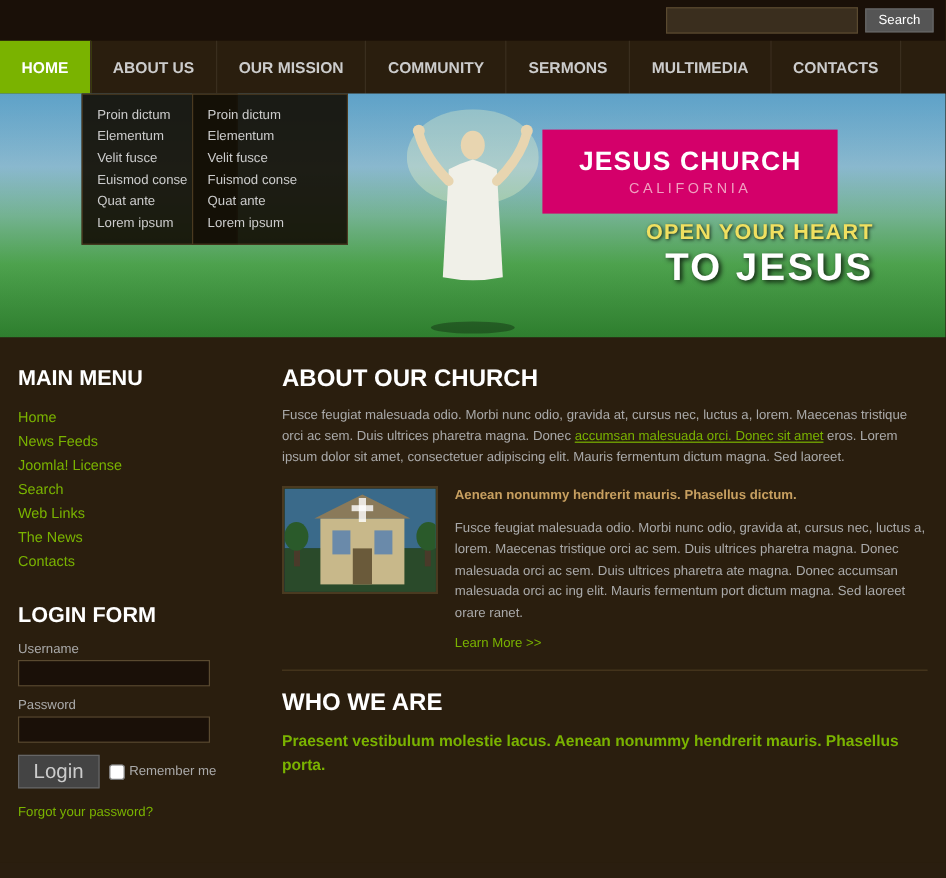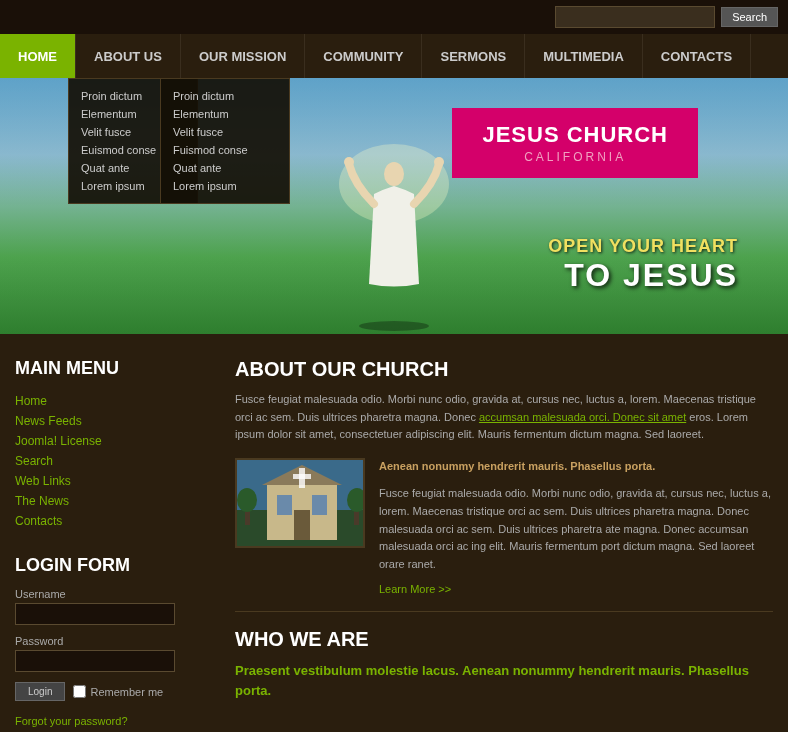--- a/index.html
+++ b/index.html
@@ -59,21 +59,21 @@
       border-right: 1px solid #3a2e1e;
     }
     .nav-item.active {
       background: #7ab300;
       color: #fff;
     }
 
     
     .hero-section {
       position: relative;
-      height: 256px;
+      height: 203px;
       background: linear-gradient(180deg, #87ceeb 0%, #a8d8ea 30%, #5ab55a 70%, #3a8a3a 100%);
       overflow: visible;
     }
     .hero-overlay {
       position: absolute;
       top: 0; left: 0; right: 0; bottom: 0;
       background: linear-gradient(to bottom, rgba(0,60,120,0.3) 0%, rgba(0,0,0,0.1) 50%, rgba(0,80,0,0.2) 100%);
     }
 
     
@@ -132,21 +132,21 @@
       color: #f0a0c0;
       font-size: 12px;
       letter-spacing: 3px;
       margin-top: 2px;
     }
 
     
     .hero-tagline {
       position: absolute;
       bottom: 40px;
-      right: 50px;
+      right: 60px;
       text-align: right;
     }
     .hero-tagline .line1 {
       color: #f0e060;
       font-size: 18px;
       font-weight: bold;
       text-shadow: 1px 1px 3px rgba(0,0,0,0.8);
       letter-spacing: 1px;
     }
     .hero-tagline .line2 {
@@ -228,21 +228,21 @@
       display: flex;
       align-items: center;
       gap: 8px;
       margin-top: 10px;
     }
     .login-btn {
       background: #444;
       color: #ccc;
       border: 1px solid #666;
       padding: 3px 12px;
-      font-size: 10px;
+      font-size: 17px;
       cursor: pointer;
     }
     .remember-me {
       display: flex;
       align-items: center;
       gap: 4px;
       font-size: 11px;
       color: #aaa;
     }
     .sidebar-links {
@@ -455,21 +455,21 @@
 
           <rect x="57" y="50" width="16" height="30" fill="#6a5a3a"></rect>
 
           <rect x="8" y="45" width="5" height="20" fill="#4a3a2a"></rect>
           <ellipse cx="10" cy="40" rx="10" ry="12" fill="#2a5a2a"></ellipse>
           <rect x="117" y="45" width="5" height="20" fill="#4a3a2a"></rect>
           <ellipse cx="120" cy="40" rx="10" ry="12" fill="#2a5a2a"></ellipse>
         </svg>
       </div>
       <div>
-        <div class="body-text" style="color:#c8a060; font-weight:bold;">Aenean nonummy hendrerit mauris. Phasellus porta.</div>
+        <div class="body-text" style="color:#c8a060; font-weight:bold;">Aenean nonummy hendrerit mauris. Phasellus dictum.</div>
         <div class="body-text">Fusce feugiat malesuada odio. Morbi nunc odio, gravida at, cursus nec, luctus a, lorem. Maecenas tristique orci ac sem. Duis ultrices pharetra magna. Donec malesuada orci ac sem. Duis ultrices pharetra ate magna. Donec accumsan malesuada orci ac ing elit. Mauris fermentum port dictum magna. Sed laoreet orare ranet.</div>
         <a href="#" class="learn-more">Learn More &gt;&gt;</a>
       </div>
     </div>
 
     <hr class="divider">
 
     <div class="section-title">WHO WE ARE</div>
     <div class="highlight-text">Praesent vestibulum molestie lacus. Aenean nonummy hendrerit mauris. Phasellus porta.</div>
 

